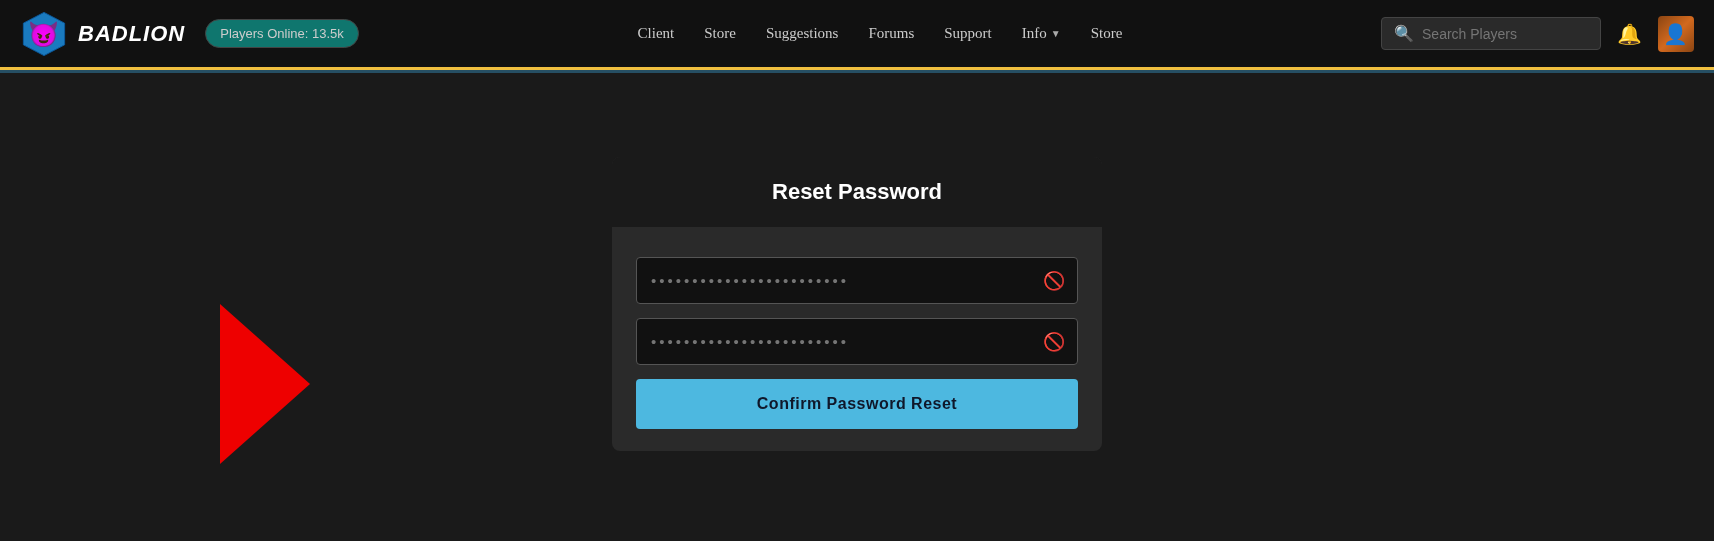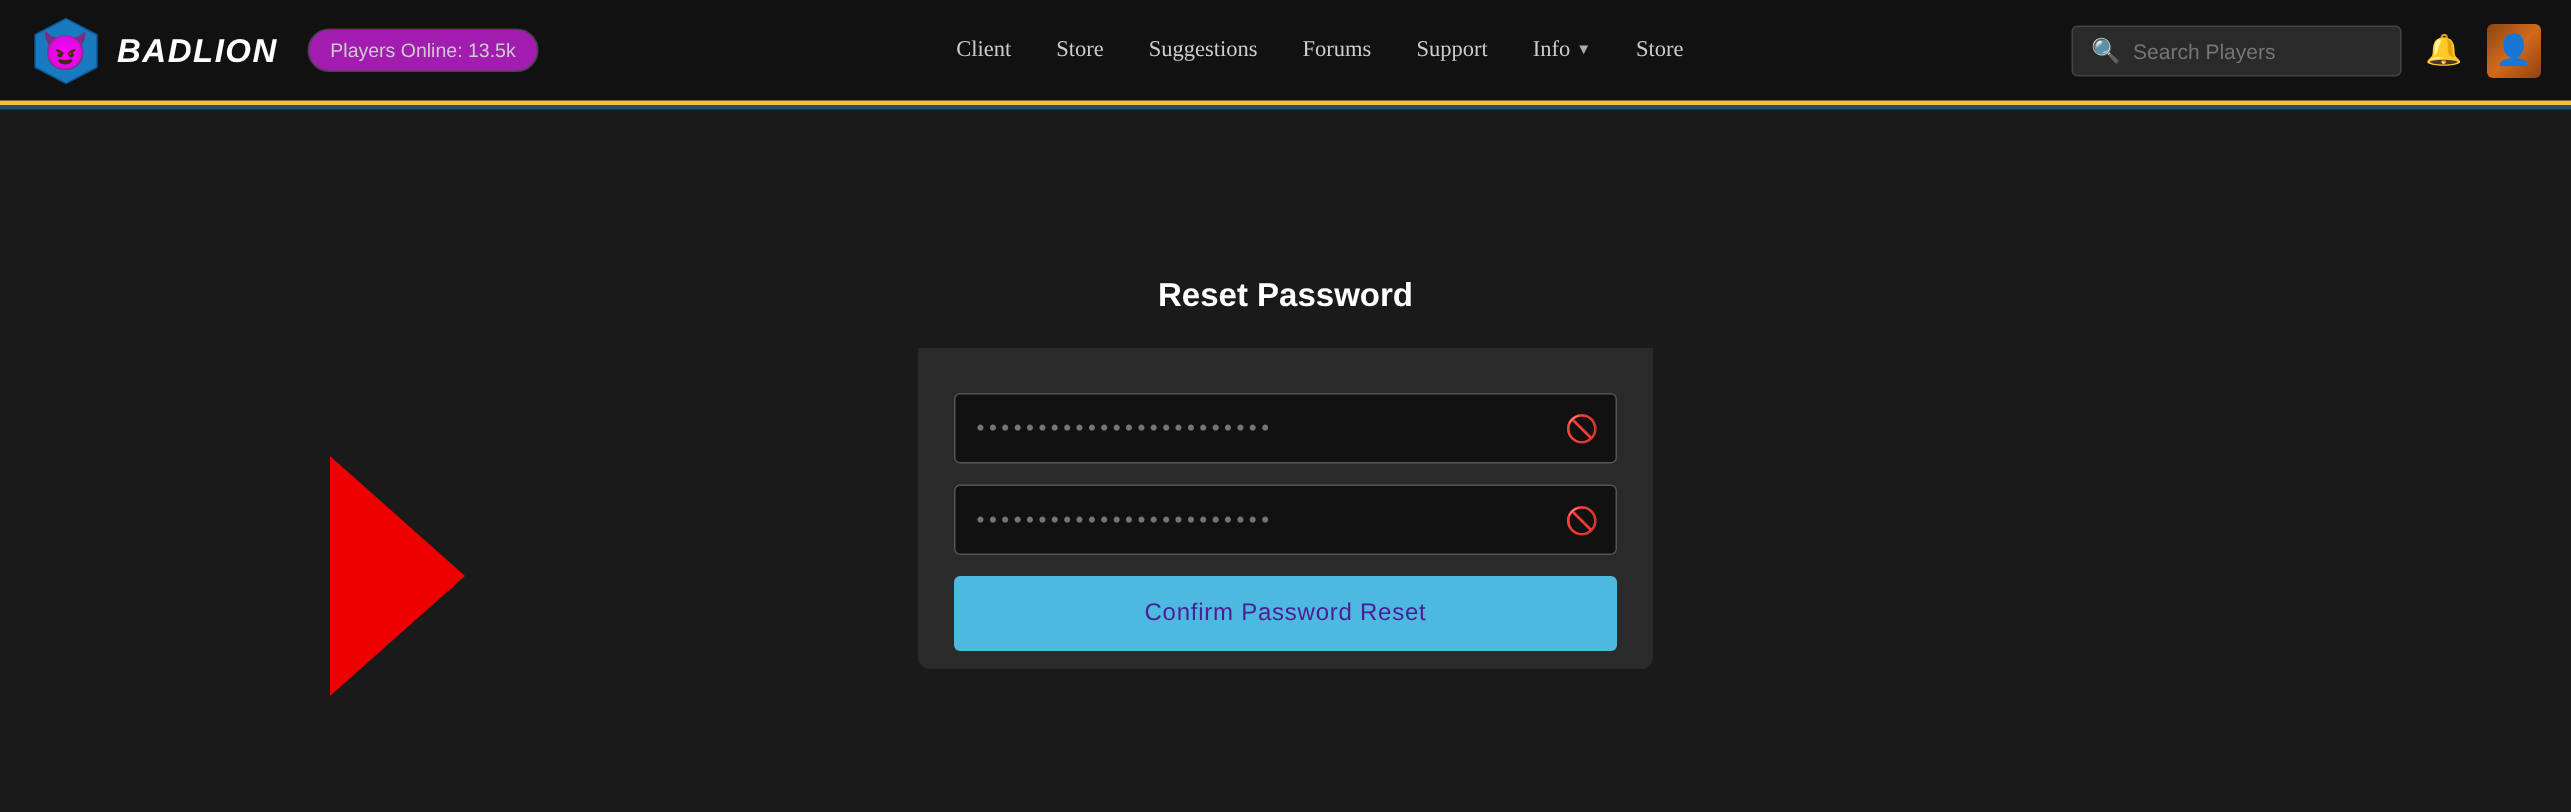--- a/index.html
+++ b/index.html
@@ -50,21 +50,21 @@
 
     .logo-text {
       font-size: 22px;
       font-weight: 900;
       color: #fff;
       letter-spacing: 1px;
       font-style: italic;
     }
 
     .players-badge {
-      background: #a21caf;
+      background: #0f766e;
       border: 1px solid #444;
       border-radius: 20px;
       padding: 6px 14px;
       font-size: 13px;
       color: #ccc;
       margin-right: 20px;
       white-space: nowrap;
     }
 
     .nav-links {
@@ -176,21 +176,21 @@
       border-top: 80px solid transparent;
       border-bottom: 80px solid transparent;
       border-left: 90px solid #e00;
     }
 
     
     .reset-card {
       background: #2a2a2a;
       border-radius: 8px;
       width: 490px;
-      padding: 0 0 12px 0;
+      padding: 0 0 22px 0;
       overflow: hidden;
     }
 
     .card-header {
       background: #1a1a1a;
       padding: 22px;
       text-align: center;
       margin-bottom: 30px;
     }
 
@@ -232,23 +232,23 @@
       font-size: 18px;
       cursor: pointer;
     }
 
     .confirm-btn {
       width: 100%;
       padding: 16px;
       background: #4db8e0;
       border: none;
       border-radius: 4px;
-      color: #4c1d95;
+      color: #0f172a;
       font-size: 16px;
-      font-weight: 400;
+      font-weight: 700;
       cursor: pointer;
       letter-spacing: 0.5px;
     }
   </style>
 </head>
 <body>
 
 <nav class="navbar">
   <div class="logo-area">
     <svg class="logo-hex" viewBox="0 0 100 100">

